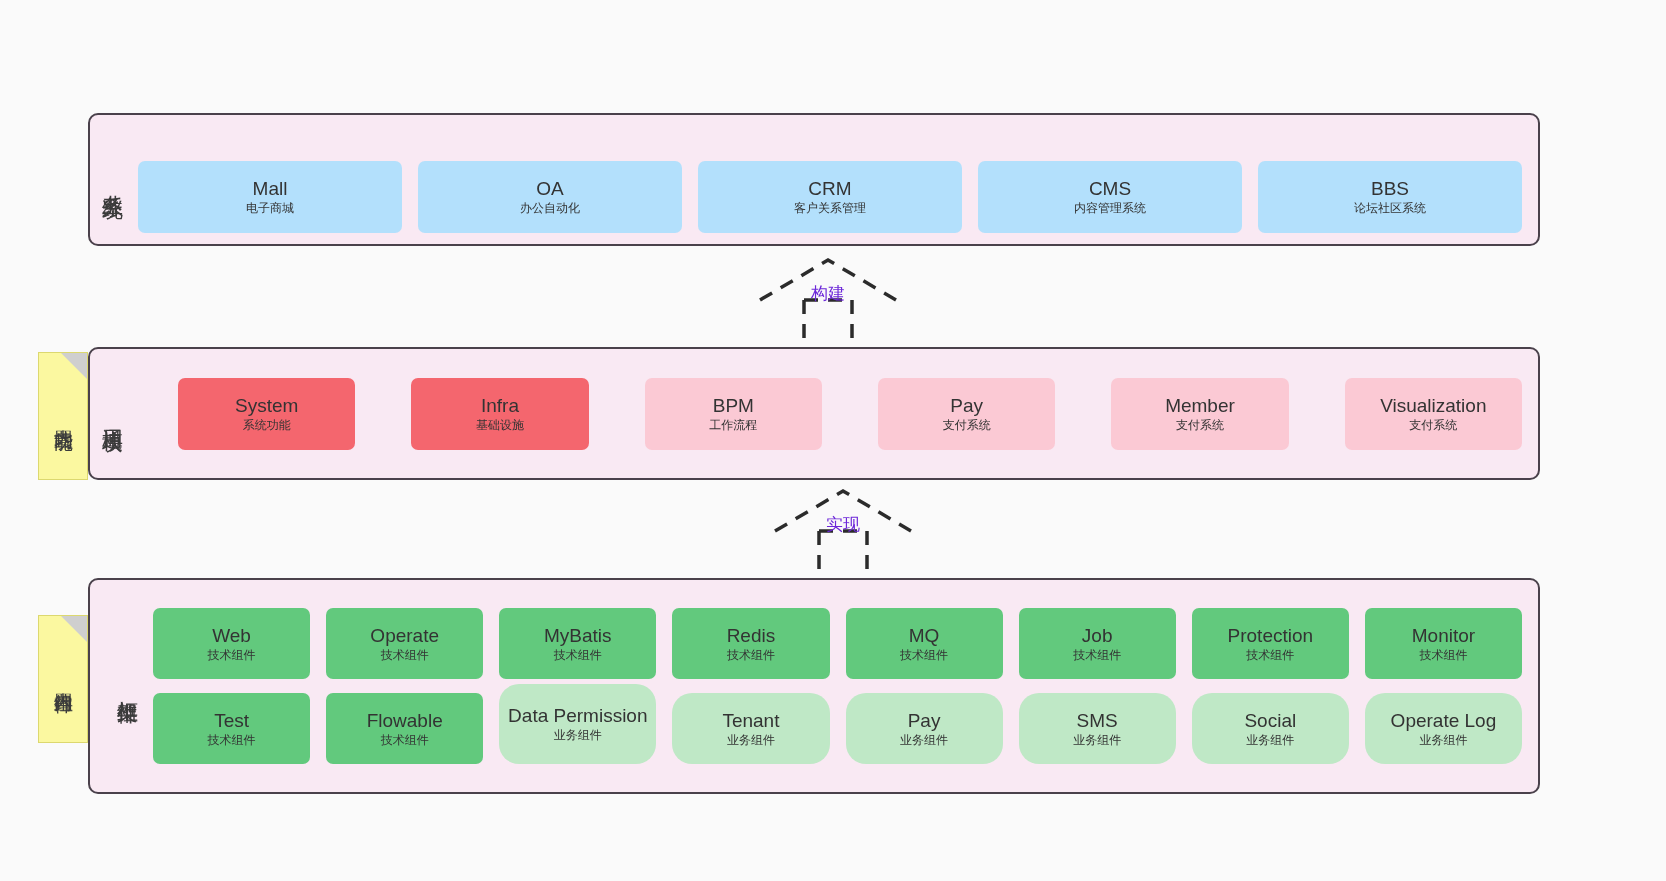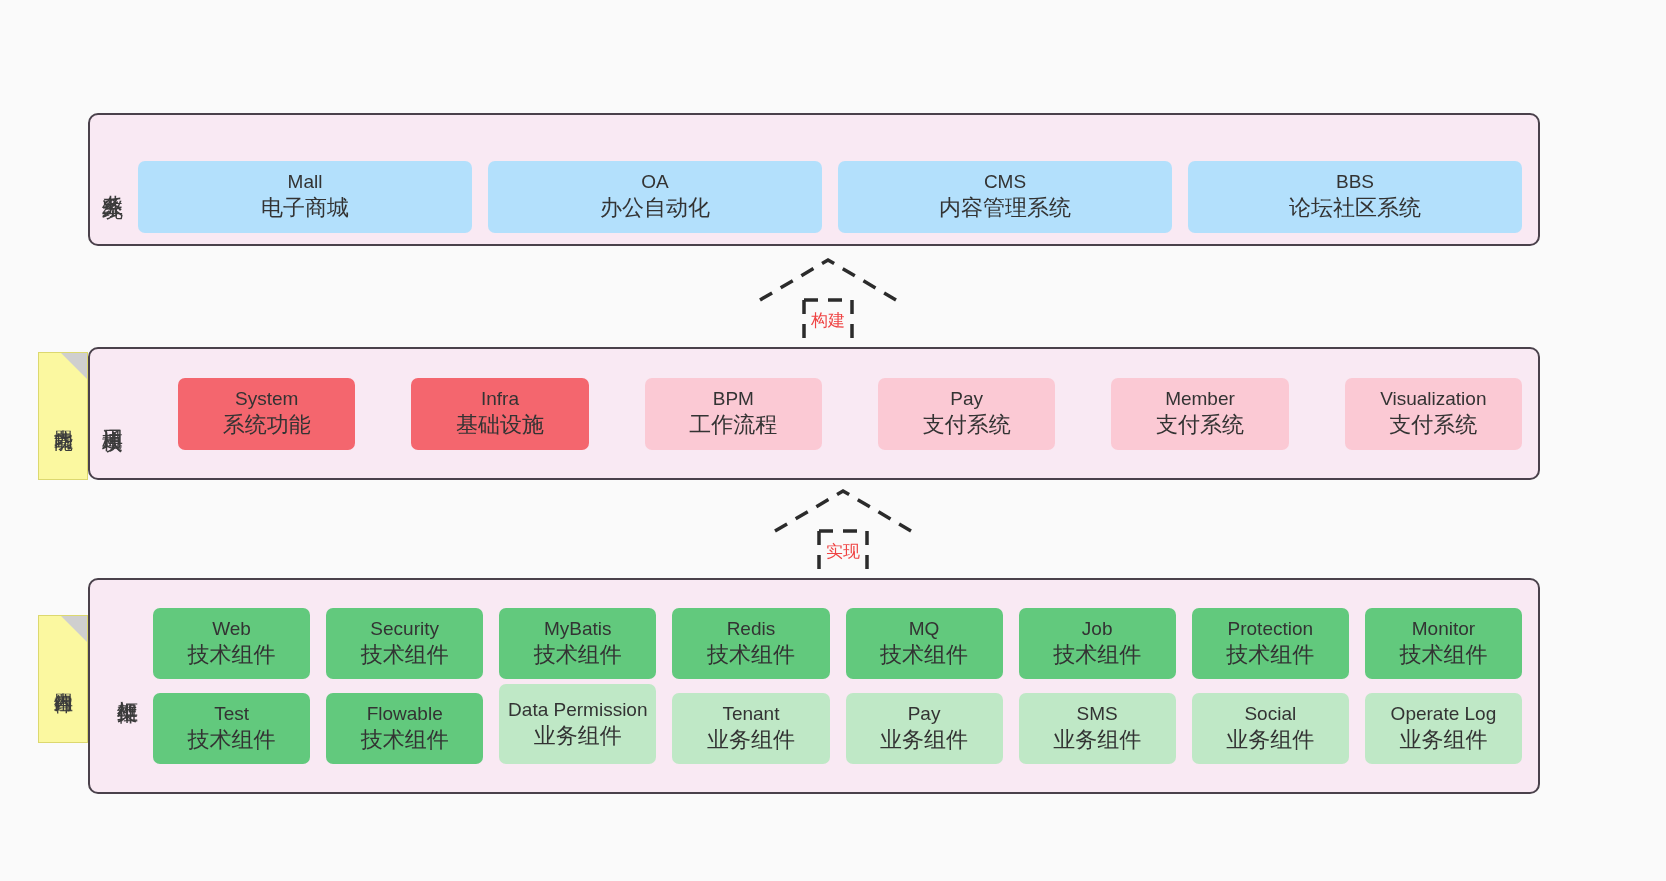--- a/index.html
+++ b/index.html
@@ -74,31 +74,31 @@
     padding: 6px 4px;
     min-width: 0;
   }
   .node .en {
     font-size: 19px;
     line-height: 1.28;
     color: #333333;
     white-space: normal;
   }
   .node .cn {
-    font-size: 22px;
+    font-size: 12px;
     line-height: 1.3;
     color: #333333;
   }
 
   
   .c-blue        { background: #b3e0fc; margin-top: 34px; }
   .c-red         { background: #f4666e; }
   .c-pink        { background: #fbc9d4; }
   .c-green       { background: #62c97d; }
-  .c-lightgreen  { background: #bfe8c6; }
+  .c-lightgreen  { background: #bfe8c6; border-radius: 20px; }
 
   
   #layer-business  { left: 88px;  top: 113px; width: 1452px; height: 133px; }
   #layer-common    { left: 88px;  top: 347px; width: 1452px; height: 133px; }
   #layer-framework { left: 88px;  top: 578px; width: 1452px; height: 216px; padding-left: 15px; }
 
   #layer-business  .boxes .node { height: 72px; }
   #layer-common    .boxes .node { height: 72px; margin-left: 40px; }
   #layer-framework .boxes .node { height: 71px; }
 
@@ -143,23 +143,23 @@
   .connector {
     position: absolute;
     width: 180px;
     height: 100px;
   }
   .connector svg { display: block; overflow: visible; }
   .connector .conn-label {
     position: absolute;
     left: 50%;
     transform: translateX(-50%);
-    top: 57px;
+    top: 30px;
     font-size: 17px;
-    color: #ef4444;
+    color: #6d28d9;
     background: transparent;
     padding: 0 3px;
     white-space: nowrap;
     user-select: none;
   }
   #connector-build { left: 738px; top: 252px; }
   #connector-impl  { left: 753px; top: 483px; }
 </style>
 </head>
 <body>
@@ -170,20 +170,24 @@
     <div class="layer-title">业务系统</div>
     <div class="boxes">
       <div class="box-row">
         <div class="node c-blue">
           <span class="en">Mall</span>
           <span class="cn">电子商城</span>
         </div>
         <div class="node c-blue">
           <span class="en">OA</span>
           <span class="cn">办公自动化</span>
+        </div>
+        <div class="node c-blue">
+          <span class="en">CRM</span>
+          <span class="cn">客户关系管理</span>
         </div>
         <div class="node c-blue">
           <span class="en">CMS</span>
           <span class="cn">内容管理系统</span>
         </div>
         <div class="node c-blue">
           <span class="en">BBS</span>
           <span class="cn">论坛社区系统</span>
         </div>
       </div>
@@ -251,21 +255,21 @@
   <div class="layer" id="layer-framework">
     <div class="layer-title">框架组件</div>
     <div class="boxes">
 
       <div class="box-row">
         <div class="node c-green">
           <span class="en">Web</span>
           <span class="cn">技术组件</span>
         </div>
         <div class="node c-green">
-          <span class="en">Security</span>
+          <span class="en">Operate</span>
           <span class="cn">技术组件</span>
         </div>
         <div class="node c-green">
           <span class="en">MyBatis</span>
           <span class="cn">技术组件</span>
         </div>
         <div class="node c-green">
           <span class="en">Redis</span>
           <span class="cn">技术组件</span>
         </div>

